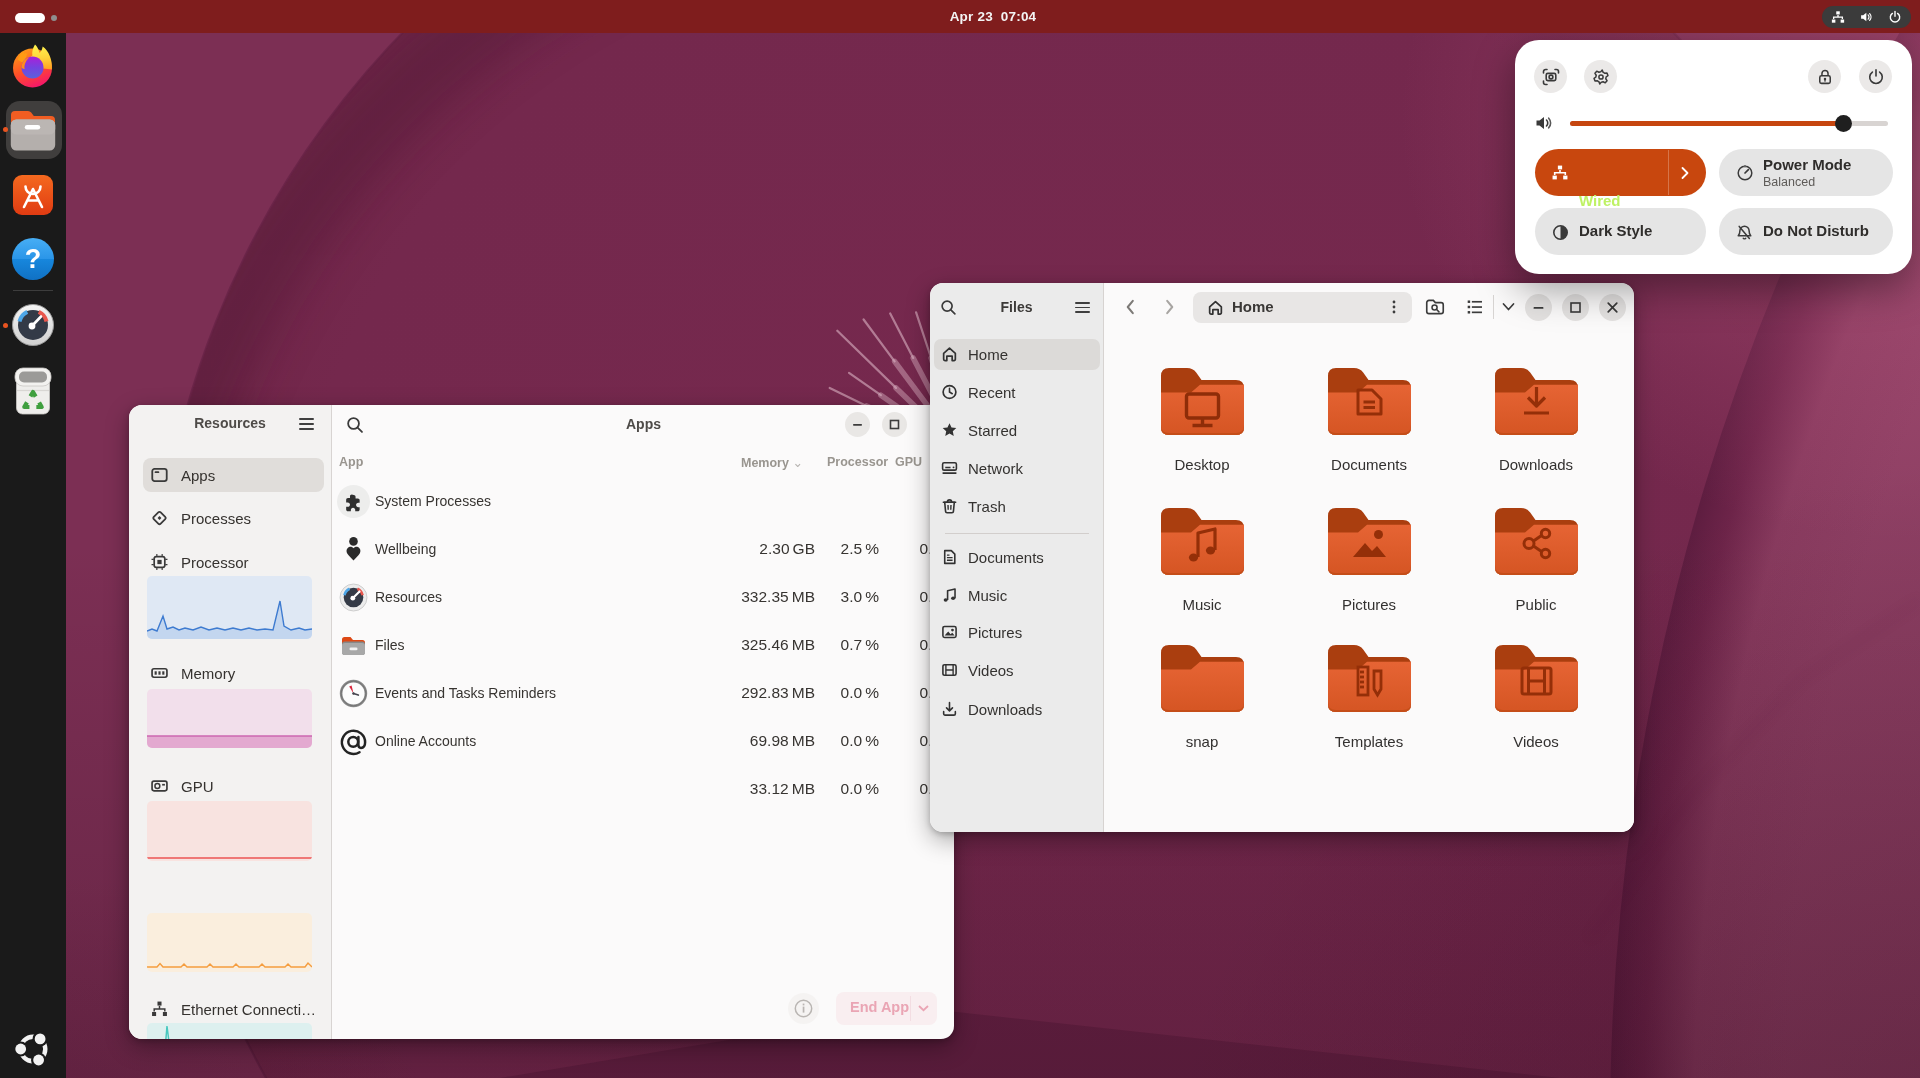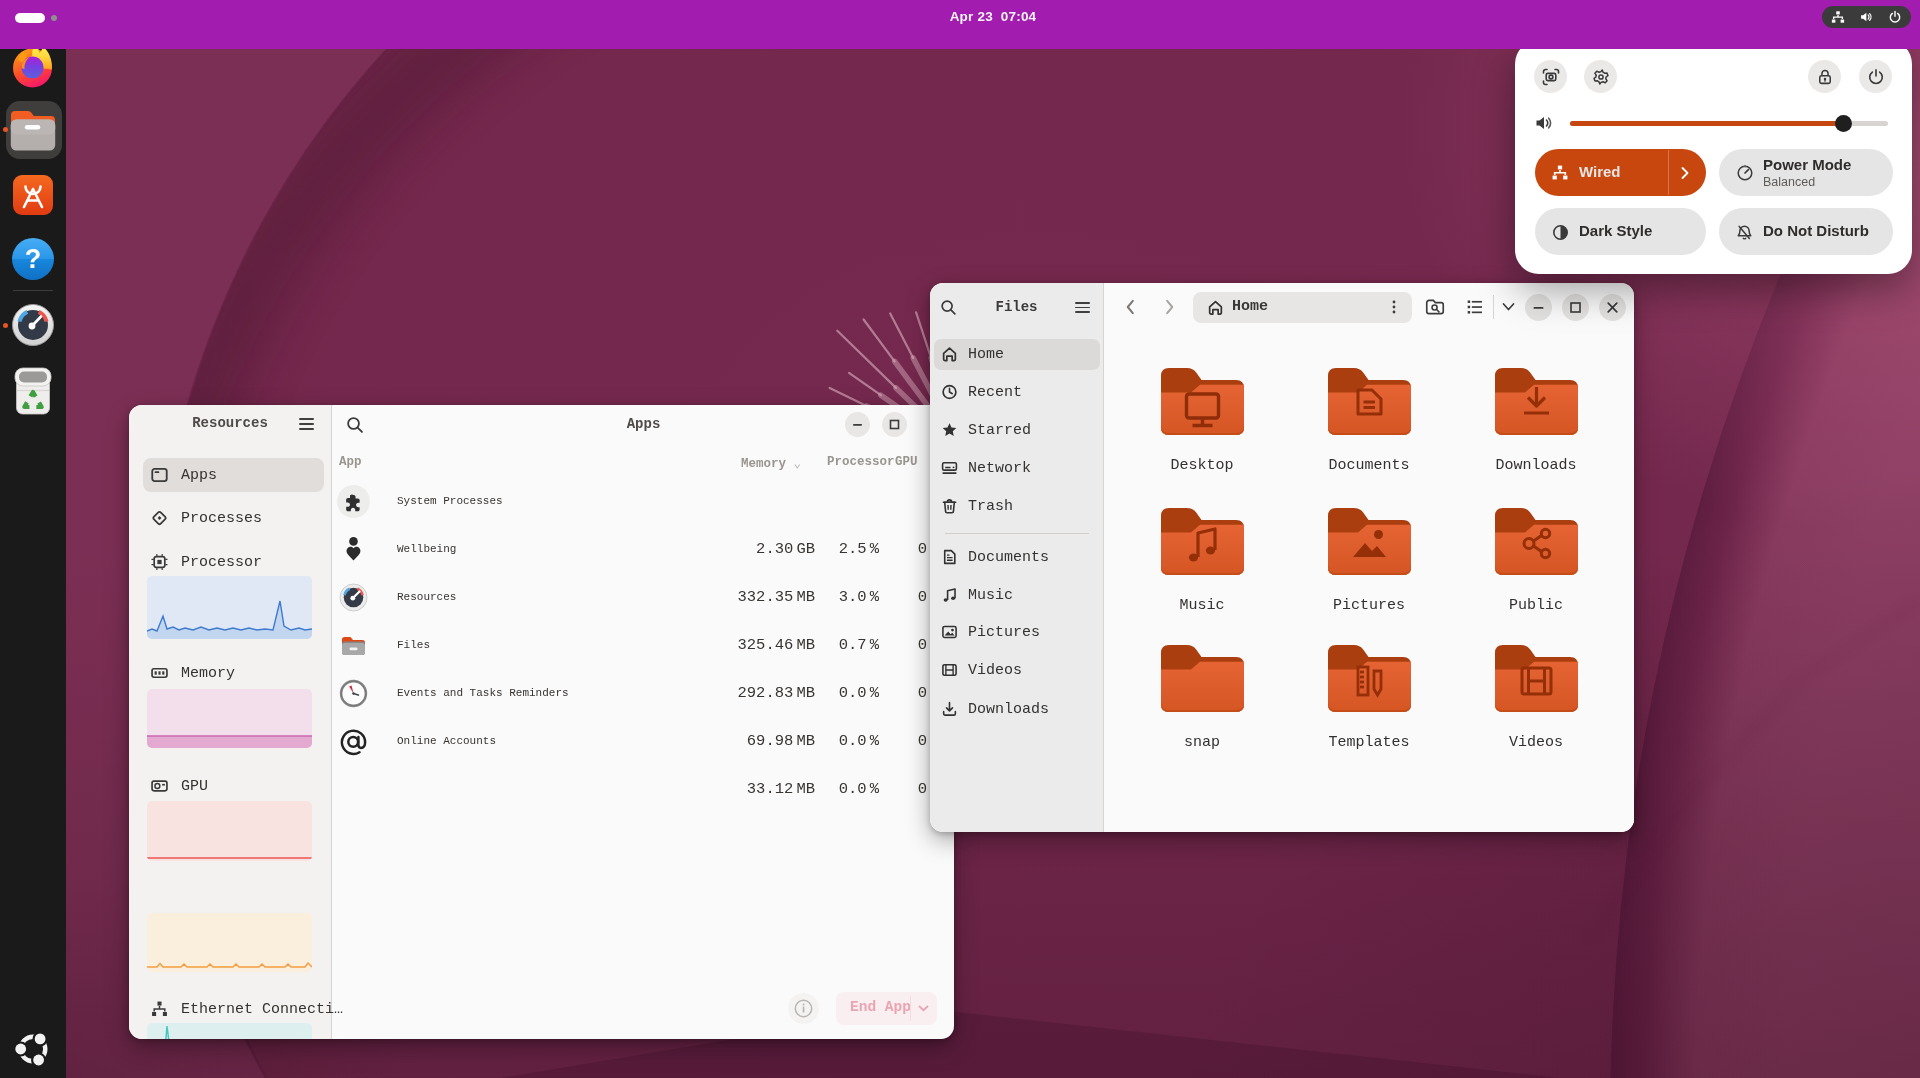--- a/index.html
+++ b/index.html
@@ -1,32 +1,32 @@
 <!DOCTYPE html>
 <html><head>
 <meta charset="utf-8">
 <style>
   * { margin:0; padding:0; box-sizing:border-box; }
   html,body { width:1920px; height:1078px; overflow:hidden; font-family:"Liberation Sans", sans-serif; }
   body { position:relative; background:#6e2950; }
   .abs { position:absolute; }
 
   
-  #topbar { position:absolute; left:0; top:0; width:1920px; height:49px; background:#a21caf; z-index:50; }
+  #topbar { position:absolute; left:0; top:0; width:1920px; height:33px; background:#7f1d1d; z-index:50; }
   #tb-pill { position:absolute; left:15px; top:13px; width:30px; height:10px; border-radius:5px; background:#ffffff; }
   #tb-dot { position:absolute; left:51px; top:15px; width:6px; height:6px; border-radius:3px; background:#8f8f8f; }
   #tb-clock { position:absolute; left:66px; top:0; width:1854px; height:33px; text-align:center; line-height:33px; color:#f4f4f4; font-size:13.5px; font-weight:700; letter-spacing:.2px; }
   #tb-right { position:absolute; left:1822px; top:6px; width:89px; height:22px; border-radius:11px; background:#3b3b3b; }
 
   
   #dock { position:absolute; left:0; top:33px; width:66px; height:1045px; background:#1a1a1a; z-index:40; }
   .dockdot { position:absolute; width:5px; height:5px; border-radius:50%; background:#e95420; left:3px; }
 
   
-  .window { position:absolute; border-radius:13px; box-shadow:0 8px 24px rgba(0,0,0,.32), 0 2px 6px rgba(0,0,0,.22);font-family:Liberation Mono, monospace; }
+  .window { position:absolute; border-radius:13px; box-shadow:0 8px 24px rgba(0,0,0,.32), 0 2px 6px rgba(0,0,0,.22); }
   #reswin { left:129px; top:405px; width:825px; height:634px; background:#fbfafa; z-index:10; }
   #fileswin { left:930px; top:283px; width:704px; height:549px; background:#fbfafa; z-index:20; }
   #qs { left:1515px; top:40px; width:397px; height:234px; background:#ffffff; border-radius:24px; z-index:30; position:absolute; box-shadow:0 14px 40px rgba(0,0,0,.4); }
 
 
   
   .qs-circ { position:absolute; top:20px; width:33px; height:33px; border-radius:50%; background:#ebe9e8; }
   .qs-circ svg { position:absolute; left:50%; top:50%; transform:translate(-50%,-50%); }
   #qs-vol { position:absolute; left:0; top:0; width:100%; height:100%; }
   .qs-btn { position:absolute; width:171px; height:47px; border-radius:24px; background:#e5e5e5; }
@@ -47,21 +47,21 @@
   .res-item { position:absolute; left:0; width:203px; height:24px; font-size:15px; color:#35322f; }
   .res-item svg { position:absolute; left:22px; top:50%; transform:translateY(-50%); }
   .res-item .lbl { position:absolute; left:52px; top:50%; transform:translateY(-50%); white-space:nowrap; }
   .res-graph { position:absolute; left:18px; width:165px; border-radius:5px; overflow:hidden; }
   #res-main { position:absolute; left:204px; top:0; width:621px; height:634px; }
   #res-main .title { position:absolute; left:0; top:11px; width:100%; text-align:center; font-weight:700; font-size:14px; color:#4e4b48; }
   .circbtn { position:absolute; width:25px; height:25px; border-radius:50%; background:#e9e7e5; }
   .colhead { position:absolute; top:50px; font-size:12.5px; font-weight:700; color:#99958f; }
   .res-row { position:absolute; left:0; width:621px; height:48px; }
   .res-row .icon { position:absolute; left:4px; top:8px; width:33px; height:33px; border-radius:50%; background:#ededec; }
-  .res-row .name { position:absolute; left:64px; top:50%; transform:translateY(-50%); font-size:11px; color:#373431; }
+  .res-row .name { position:absolute; left:42px; top:50%; transform:translateY(-50%); font-size:14px; color:#373431; }
   .res-row .mem, .res-row .cpu, .res-row .gpu { position:absolute; top:50%; transform:translateY(-50%); font-size:15.5px; color:#373431; text-align:right;margin-top:48px; }
   .res-row .mem { right:139px; }
   .res-row .cpu { right:75px; }
   .res-row .gpu { right:-4px; }
   #endapp { position:absolute; left:503px; top:587px; width:101px; height:33px; background:#f9eef0; border-radius:8px; color:#eaa5b4; font-weight:700; font-size:14.5px; }
   #endapp .t { position:absolute; left:14px; top:7px; }
   #endapp .sep { position:absolute; right:26px; top:4px; width:1px; height:25px; background:#f3dde2; }
   #infocirc { position:absolute; left:455px; top:588px; width:31px; height:31px; border-radius:50%; background:#f5f3f2; }
 
   
@@ -656,21 +656,21 @@
       <div style="position:absolute;left:55px;top:81px;width:273px;height:5px;border-radius:3px;background:#c6460f;"></div>
       <div style="position:absolute;left:320px;top:75px;width:17px;height:17px;border-radius:50%;background:#1f1f1f;"></div>
     </div>
     <div class="qs-btn" id="qs-wired">
       <svg style="position:absolute;left:16px;top:15px;" width="18" height="17" viewBox="0 0 16 16">
         <rect x="6" y="1.5" width="4" height="3.6" fill="#fff"></rect>
         <rect x="1" y="10.9" width="4" height="3.6" fill="#fff"></rect>
         <rect x="11" y="10.9" width="4" height="3.6" fill="#fff"></rect>
         <path d="M8 5.6 L8 8.2 M3 10.4 L3 8.2 L13 8.2 L13 10.4" fill="none" stroke="#fff" stroke-width="1.5"></path>
       </svg>
-      <span class="t1" style="color:#e5e5e5;">Wired</span>
+      <span class="t1" style="color:#bef264;margin-top:29px;">Wired</span>
       <div style="position:absolute;right:37px;top:1px;width:1px;height:45px;background:rgba(255,255,255,0.25);"></div>
       <svg style="position:absolute;right:15px;top:17px;" width="12" height="14" viewBox="0 0 10 14">
         <path d="M2.5 2 L7.5 7 L2.5 12" fill="none" stroke="#fff" stroke-width="1.8" stroke-linecap="round" stroke-linejoin="round"></path>
       </svg>
     </div>
     <div class="qs-btn grey" id="qs-power">
       <svg style="position:absolute;left:17px;top:15px;" width="18" height="18" viewBox="0 0 18 18">
         <circle cx="9" cy="9" r="6.8" fill="none" stroke="#3a3a3a" stroke-width="1.5"></circle>
         <line x1="9" y1="9" x2="12.4" y2="5.6" stroke="#3a3a3a" stroke-width="1.7" stroke-linecap="round"></line>
         <line x1="9" y1="2.2" x2="9" y2="4.4" stroke="#ffffff" stroke-width="2.2"></line>

